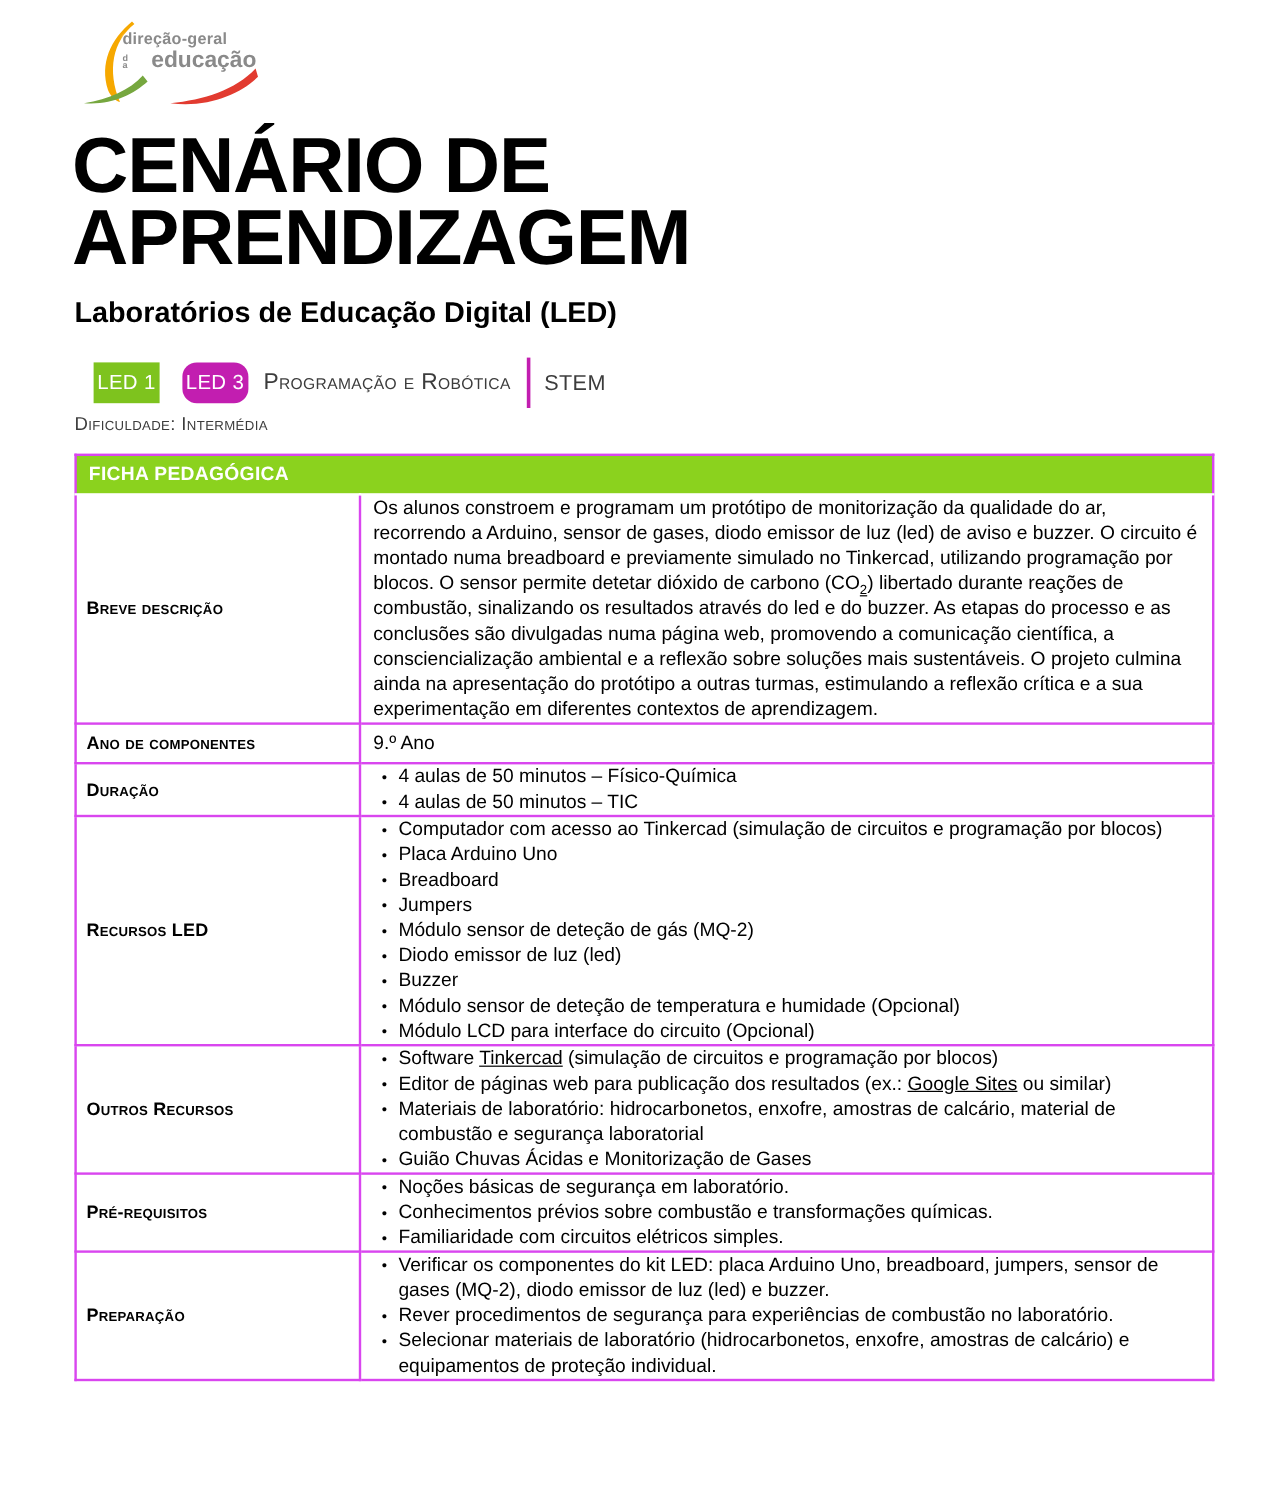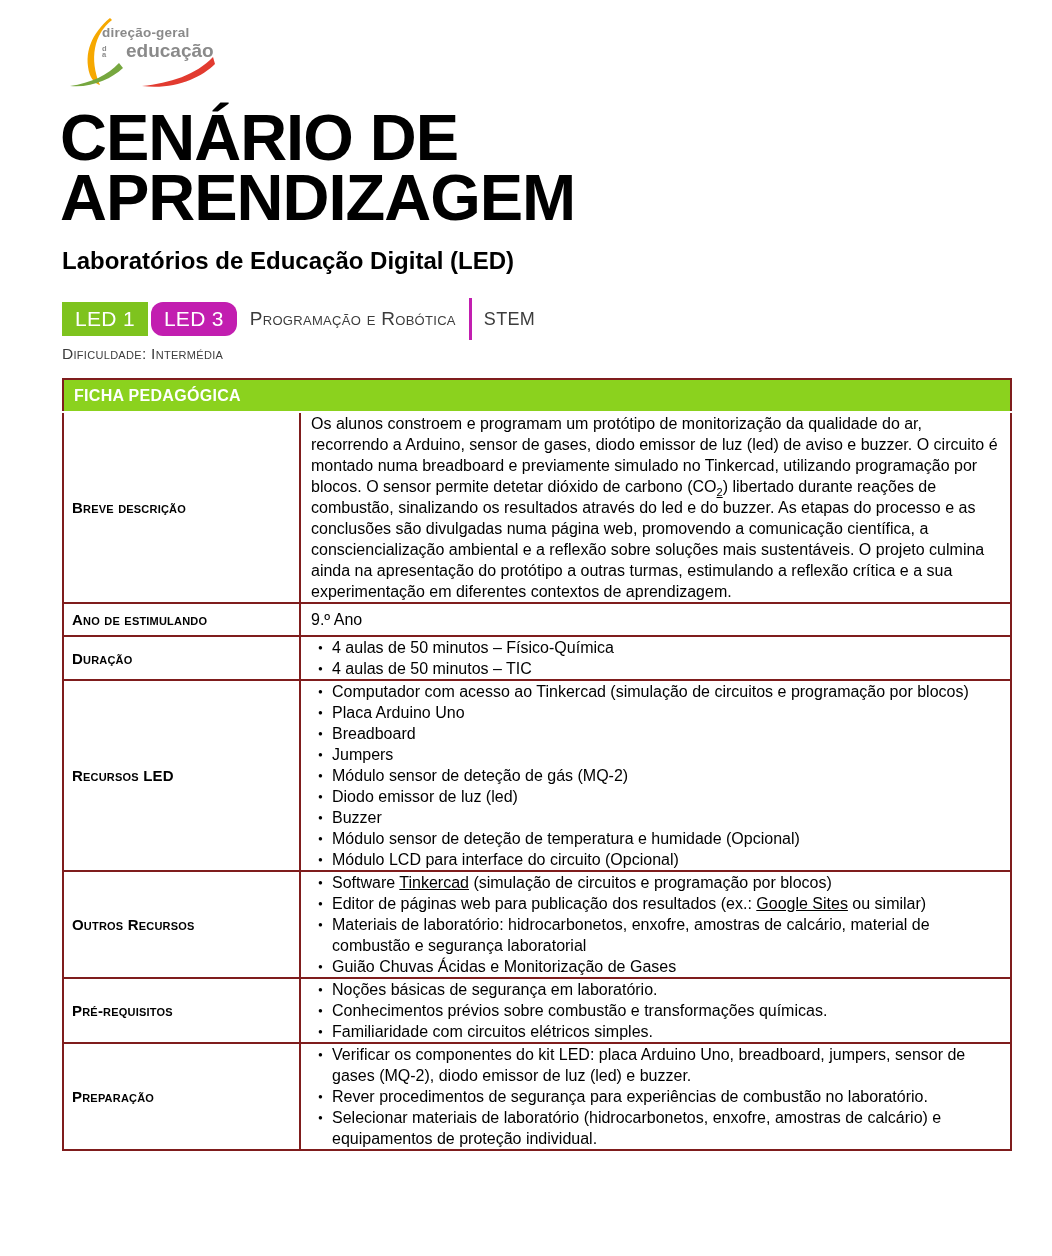--- a/index.html
+++ b/index.html
@@ -15,32 +15,32 @@
                text-shadow:0 0 2px #fff,0 0 2px #fff,0 0 3px #fff; }
   .logo-l1 { font-size:13.5px; letter-spacing:.2px; }
   .logo-l2 { font-size:19px; margin-top:1px; display:flex; align-items:flex-end; }
   .logo-da { display:inline-block; width:6px; font-size:7.5px; line-height:6.5px; word-break:break-all; margin-right:18px; margin-bottom:1px; }
   
   .page-title { position:absolute; left:60px; top:108px; width:700px;
                 font-size:65px; line-height:60px; font-weight:bold; letter-spacing:-1px; color:#000; }
   .page-subtitle { position:absolute; left:62px; top:247px; font-size:24px; font-weight:bold; color:#000; }
   
   .tags { position:absolute; left:62px; top:296px; height:46px; display:flex; align-items:center; }
-  .badge { height:34px; line-height:34px; padding:0 13px; color:#fff; font-size:21px; letter-spacing:.3px; }
+  .badge { height:34px; line-height:34px; padding:0 3px; color:#fff; font-size:17px; letter-spacing:.3px;margin-left:16px; }
   .badge-green { background:#7ec31e; margin-right:3px; }
   .badge-magenta { background:#c21eb0;border-radius:12px; }
   .sc { font-variant:small-caps; }
   .category { font-size:19px; color:#3c3c3c; margin-left:13px; letter-spacing:.3px; }
   .vbar { width:3px; height:42px; background:#c21eb0; margin-left:13px; }
   .stem { font-size:18px; color:#3c3c3c; margin-left:12px; letter-spacing:.3px; }
   .difficulty { position:absolute; left:62px; top:345px; font-size:15.5px; color:#3c3c3c; letter-spacing:.3px; }
   
   table.ficha { position:absolute; left:62px; top:378px; width:950px;
                 border-collapse:collapse; table-layout:fixed; }
-  .ficha th, .ficha td { border:2px solid #7f1d1d; }
+  .ficha th, .ficha td { border:2px solid #d946ef; }
   .ficha th { background:#8bd21e; color:#fff; text-align:left; font-size:16px; letter-spacing:.3px;
               height:33px; padding:0 10px; border-bottom:2px solid #fff; }
   .ficha tr { height:33px; }
   .label-cell { width:237px; vertical-align:middle; font-weight:bold; font-variant:small-caps;
                 font-size:15px; padding:0 8px; letter-spacing:.2px; }
   .value-cell { vertical-align:middle; font-size:16px; line-height:21px; padding:0 10px; }
   .value-cell .para { margin:0; }
   ul.bullets { list-style:none; margin:0; padding:0; }
   ul.bullets li { position:relative; padding-left:21px; }
   ul.bullets li::before { content:"●"; position:absolute; left:7px; top:0; font-size:8px; line-height:21px; }
@@ -90,21 +90,21 @@
     </tr>
   </thead>
   <tbody>
       <tr>
         <td class="label-cell">Breve descrição</td>
         <td class="value-cell">
           <div class="para"><span>Os alunos constroem e programam um protótipo de monitorização da qualidade do ar, recorrendo a </span><span class="i">Arduino</span><span>, sensor de gases, diodo emissor de luz (</span><span class="i">led</span><span>) de aviso e </span><span class="i">buzzer</span><span>. O circuito é montado numa </span><span class="i">breadboard</span><span> e previamente simulado no </span><span class="i">Tinkercad</span><span>, utilizando programação por blocos. O sensor permite detetar dióxido de carbono (CO</span><sub class="u">2</sub><span>) libertado durante reações de combustão, sinalizando os resultados através do </span><span class="i">led</span><span> e do </span><span class="i">buzzer</span><span>. As etapas do processo e as conclusões são divulgadas numa página </span><span class="i">web</span><span>, promovendo a comunicação científica, a consciencialização ambiental e a reflexão sobre soluções mais sustentáveis. O projeto culmina ainda na apresentação do protótipo a outras turmas, estimulando a reflexão crítica e a sua experimentação em diferentes contextos de aprendizagem.</span></div>
         </td>
       </tr>
       <tr>
-        <td class="label-cell">Ano de estimulando</td>
+        <td class="label-cell">Ano de componentes</td>
         <td class="value-cell">
           <div class="para"><span>9.º Ano</span></div>
         </td>
       </tr>
       <tr>
         <td class="label-cell">Duração</td>
         <td class="value-cell">
           <ul class="bullets">
             <li class=""><span>4 aulas de 50 minutos – Físico-Química</span></li>
             <li class=""><span>4 aulas de 50 minutos – TIC</span></li>

